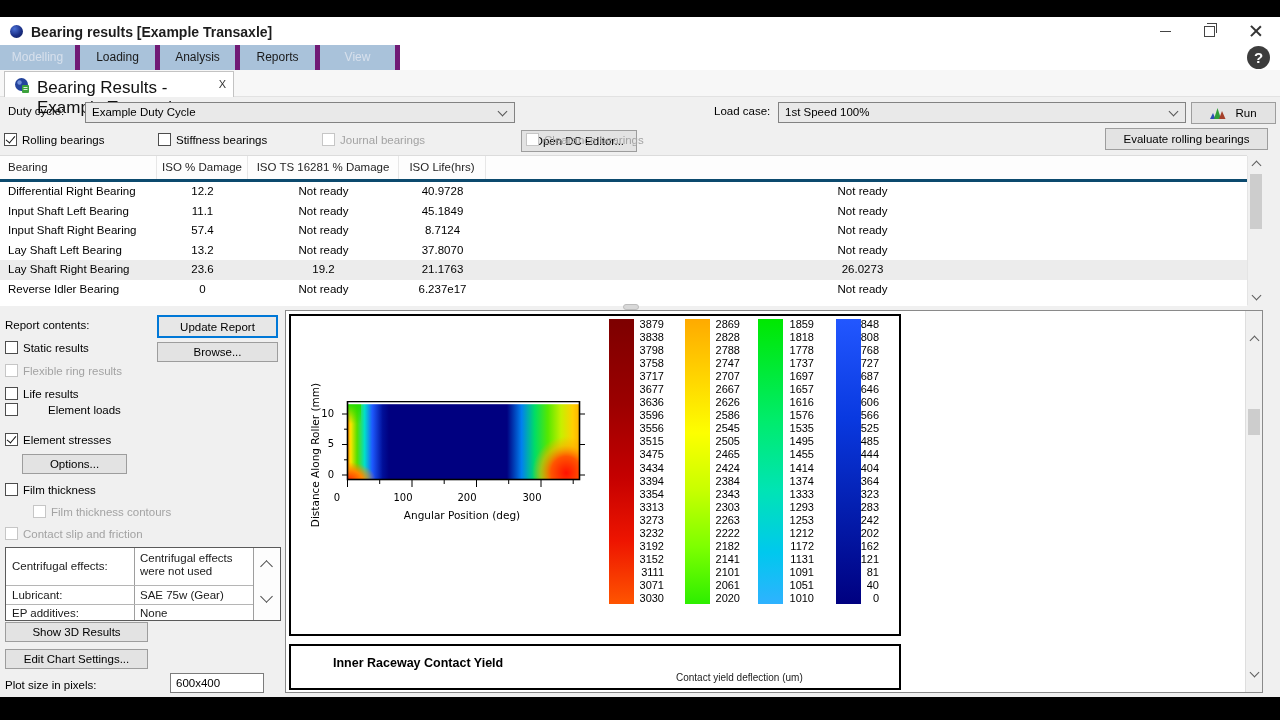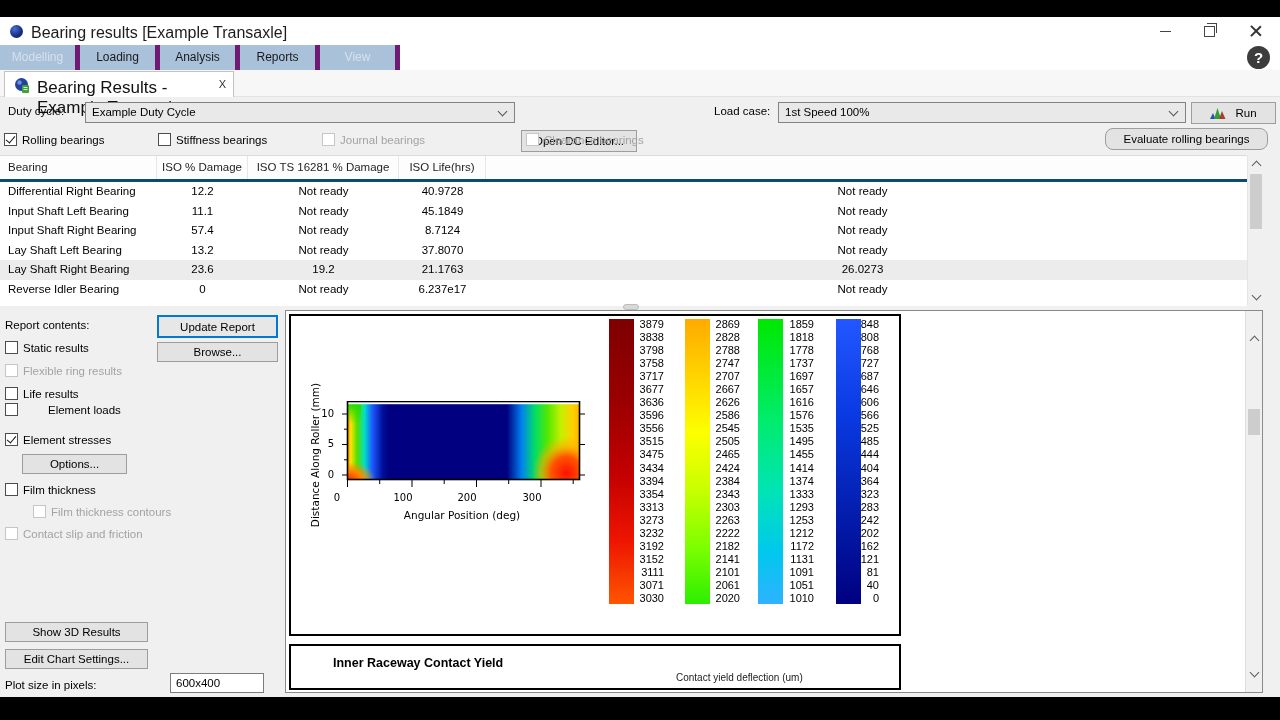--- a/index.html
+++ b/index.html
@@ -5,21 +5,21 @@
   html,body{margin:0;padding:0;}
   body{font-family:"Liberation Sans",sans-serif;background:#000;}
   #screen{position:relative;width:1280px;height:720px;background:#000;overflow:hidden;}
   .abs{position:absolute;}
   #app{position:absolute;left:0;top:17px;width:1280px;height:680px;background:#f0f0f0;}
 
   
   .titlebar{position:absolute;left:0;top:0;width:1280px;height:28px;background:#ffffff;}
   .app-icon{position:absolute;left:10px;top:8px;width:13px;height:13px;border-radius:50%;
     background:radial-gradient(circle at 35% 30%, #4a6fd4 0%, #1a2f86 55%, #0d1a52 100%);}
-  .title-text{position:absolute;left:31px;top:7px;font-size:16px;color:#1c1c1c;}
+  .title-text{position:absolute;left:31px;top:7px;font-size:14px;color:#1c1c1c;font-weight:bold;}
   .winbtn{position:absolute;top:0;width:40px;height:28px;display:flex;align-items:center;justify-content:center;}
   .ic-min{width:11px;height:1px;background:#444;}
   .ic-restore{width:9px;height:9px;border:1px solid #444;position:relative;background:#fff;}
   .ic-restore::before{content:"";position:absolute;left:2px;top:-4px;width:9px;height:9px;border:1px solid #444;border-left:none;border-bottom:none;}
   .ic-close{position:relative;width:12px;height:12px;}
   .ic-close::before,.ic-close::after{content:"";position:absolute;left:5px;top:-1px;width:1.5px;height:14px;background:#333;}
   .ic-close::before{transform:rotate(45deg);} .ic-close::after{transform:rotate(-45deg);}
 
   
   .tabstrip{position:absolute;left:0;top:28px;width:400px;height:25px;background:#a9c2da;display:flex;}
@@ -181,21 +181,21 @@
     <div class="cb-label">Stiffness bearings</div>
   </div>
   <div class="cbrow disabled" style="left:322px;top:116px;">
     <div class="cb"></div>
     <div class="cb-label">Journal bearings</div>
   </div>
   <div class="cbrow disabled" style="left:526px;top:116px;">
     <div class="cb"></div>
     <div class="cb-label">Clearance bearings</div>
   </div>
-  <div class="btn" style="left:1105px;top:111px;width:163px;height:22px;border-radius:8px;">
+  <div class="btn" style="left:1105px;top:111px;width:163px;height:22px;">
     <span>Evaluate rolling bearings</span>
   </div>
 
   <div class="rtable">
     <div class="thead">
           <div class="th cw0">Bearing</div>
           <div class="th cw1">ISO % Damage</div>
           <div class="th cw2">ISO TS 16281 % Damage</div>
           <div class="th cw3">ISO Life(hrs)</div>
         </div>
@@ -291,20 +291,35 @@
   </div>
   <div class="cbrow disabled" style="left:33px;top:488px;">
     <div class="cb"></div>
         <div class="cb-label">Film thickness contours</div>
   </div>
   <div class="cbrow disabled" style="left:5px;top:510px;">
     <div class="cb"></div>
         <div class="cb-label">Contact slip and friction</div>
   </div>
 
+  <div class="info-table">
+    <div class="it-vline"></div>
+    <div class="it-hline" style="top:37px;"></div>
+    <div class="it-hline" style="top:56px;"></div>
+    <div class="it-cell" style="left:6px;top:12px;">Centrifugal effects:</div>
+    <div class="it-cell" style="left:134px;top:4px;width:110px;">Centrifugal effects were not used</div>
+    <div class="it-cell" style="left:6px;top:41px;">Lubricant:</div>
+    <div class="it-cell" style="left:134px;top:41px;width:110px;">SAE 75w (Gear)</div>
+    <div class="it-cell" style="left:6px;top:59px;">EP additives:</div>
+    <div class="it-cell" style="left:134px;top:59px;width:110px;">None</div>
+    <div class="it-spin">
+      <span class="chev up" style="top:14px;"></span>
+      <span class="chev down" style="top:44px;"></span>
+    </div>
+  </div>
 
   <div class="btn" style="left:5px;top:605px;width:143px;height:20px;">
     <span>Show 3D Results</span>
   </div>
   <div class="btn" style="left:5px;top:632px;width:143px;height:20px;">
     <span>Edit Chart Settings...</span>
   </div>
   <div class="panel-label abs" style="left:5px;top:662px;">Plot size in pixels:</div>
   <input class="textinput" style="left: 170px; top: 656px; width: 94px; height: 20px;" value="600x400">
 

